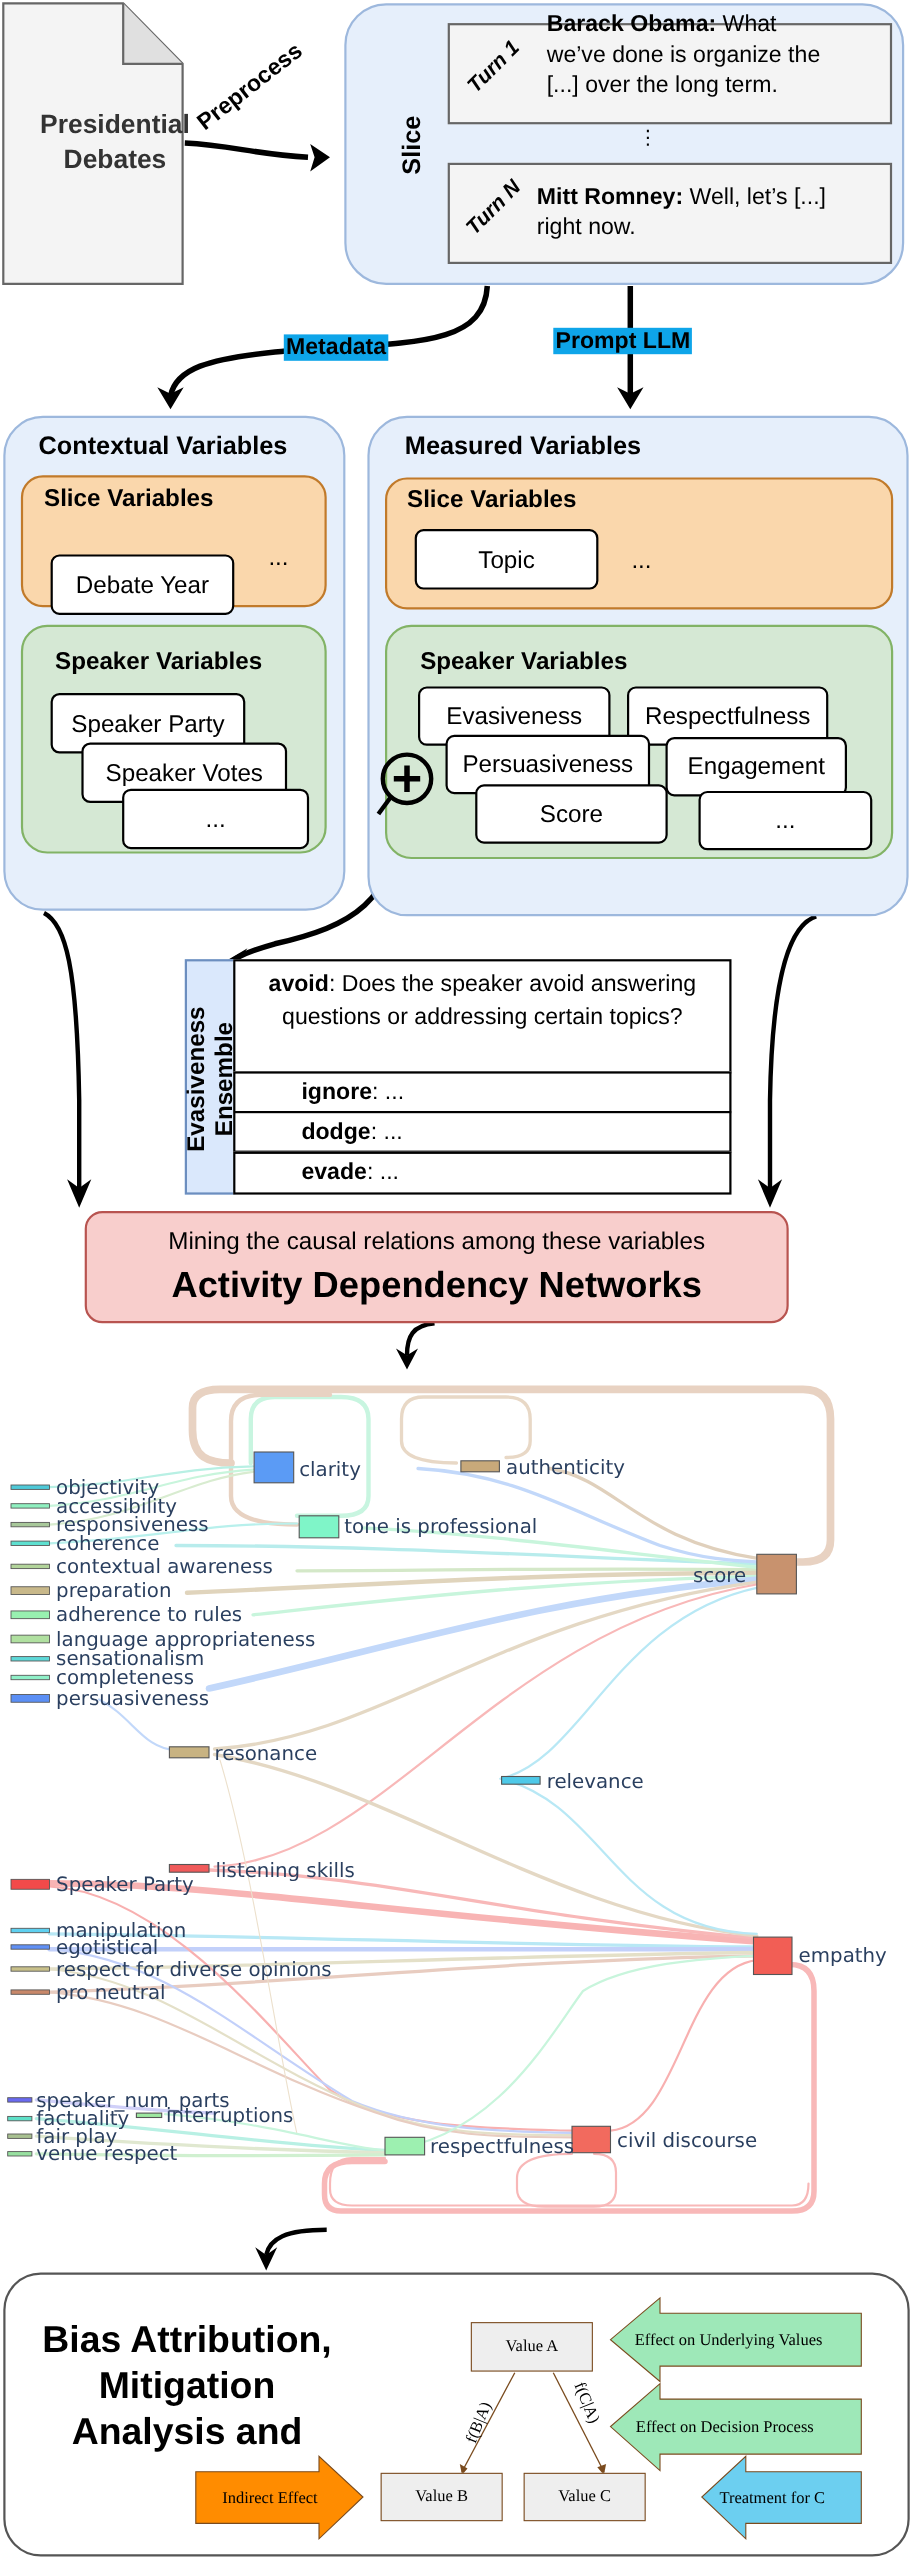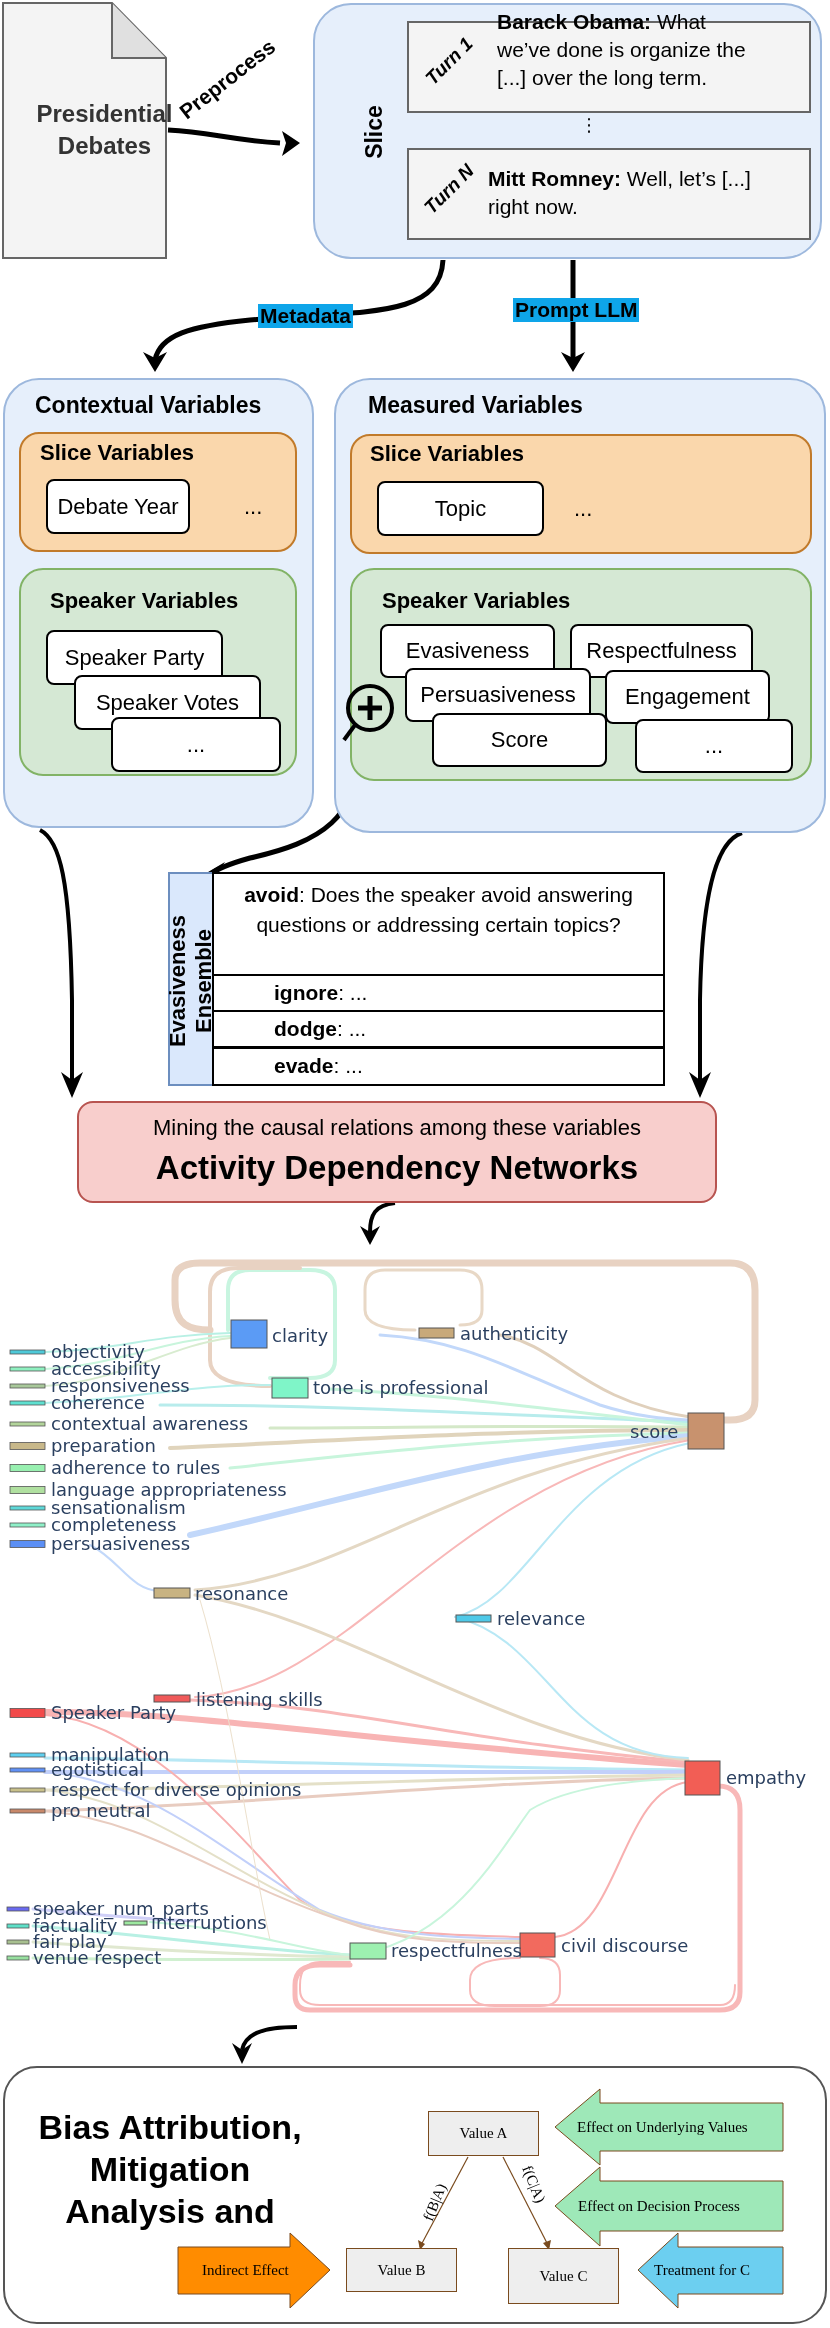--- a/index.html
+++ b/index.html
@@ -89,27 +89,27 @@
 </div>
 <div class="abs" style="left:580px;top:114px;font-size:18px;">⋮</div>
 <div class="abs turn-box" style="left:407px;top:148px;width:404px;height:92px;"></div>
 <div class="abs turn-label" style="left:415px;top:178px;width:70px;height:24px;text-align:center;">Turn N</div>
 <div class="abs turn-text" style="left:488px;top:165px;width:310px;">
   <b>Mitt Romney:</b><span> Well, let’s [...]</span><br>
   <span>right now.</span>
 </div>
 
 <div class="abs edge-label" style="left:258px;top:304px;padding:0 2px;">Metadata</div>
-<div class="abs edge-label" style="left:503px;top:298px;padding:0 2px;margin-left:10px;">Prompt LLM</div>
+<div class="abs edge-label" style="left:503px;top:298px;padding:0 2px;">Prompt LLM</div>
 
 <div class="abs outer-panel" style="left:3px;top:378px;width:311px;height:450px;"></div>
 <div class="abs panel-title" style="left:35px;top:392px;">Contextual Variables</div>
 <div class="abs orange-box" style="left:19px;top:432px;width:278px;height:120px;"></div>
 <div class="abs sub-title" style="left:40px;top:440px;">Slice Variables</div>
-<div class="abs var-chip" style="left:46px;top:479px;width:144px;height:55px;">Debate Year</div>
+<div class="abs var-chip" style="left:46px;top:504px;width:167px;height:55px;">Debate Year</div>
 <div class="abs dots" style="left:244px;top:494px;">...</div>
 
 <div class="abs green-box" style="left:19px;top:568px;width:278px;height:208px;"></div>
 <div class="abs sub-title" style="left:50px;top:588px;">Speaker Variables</div>
 <div class="abs var-chip" style="left:46px;top:630px;width:177px;height:55px;">Speaker Party</div>
 <div class="abs var-chip" style="left:74px;top:675px;width:187px;height:55px;">Speaker Votes</div>
 <div class="abs var-chip" style="left:111px;top:717px;width:170px;height:55px;">...</div>
 
 <div class="abs outer-panel" style="left:334px;top:378px;width:492px;height:455px;"></div>
 <div class="abs panel-title" style="left:368px;top:392px;">Measured Variables</div>
@@ -303,13 +303,13 @@
   <path d="M549,2250 L543,2243 L551,2240 Z" fill="#7a4b1e"></path>
   <text class="arrow-text" x="0" y="0" transform="translate(432,2222) rotate(-68)">f(B|A)</text>
   <text class="arrow-text" x="0" y="0" transform="translate(522,2168) rotate(68)">f(C|A)</text>
   <text class="arrow-text" x="577" y="2132">Effect on Underlying Values</text>
   <text class="arrow-text" x="578" y="2211">Effect on Decision Process</text>
   <text class="arrow-text" x="654" y="2275">Treatment for C</text>
   <text class="arrow-text" x="202" y="2275">Indirect Effect</text>
 </svg>
 <div class="abs val-box" style="left:428px;top:2111px;width:111px;height:45px;">Value A</div>
 <div class="abs val-box" style="left:346px;top:2248px;width:111px;height:44px;">Value B</div>
-<div class="abs val-box" style="left:508px;top:2248px;width:111px;height:56px;">Value C</div>
+<div class="abs val-box" style="left:476px;top:2248px;width:111px;height:44px;">Value C</div>
 
 </body></html>

